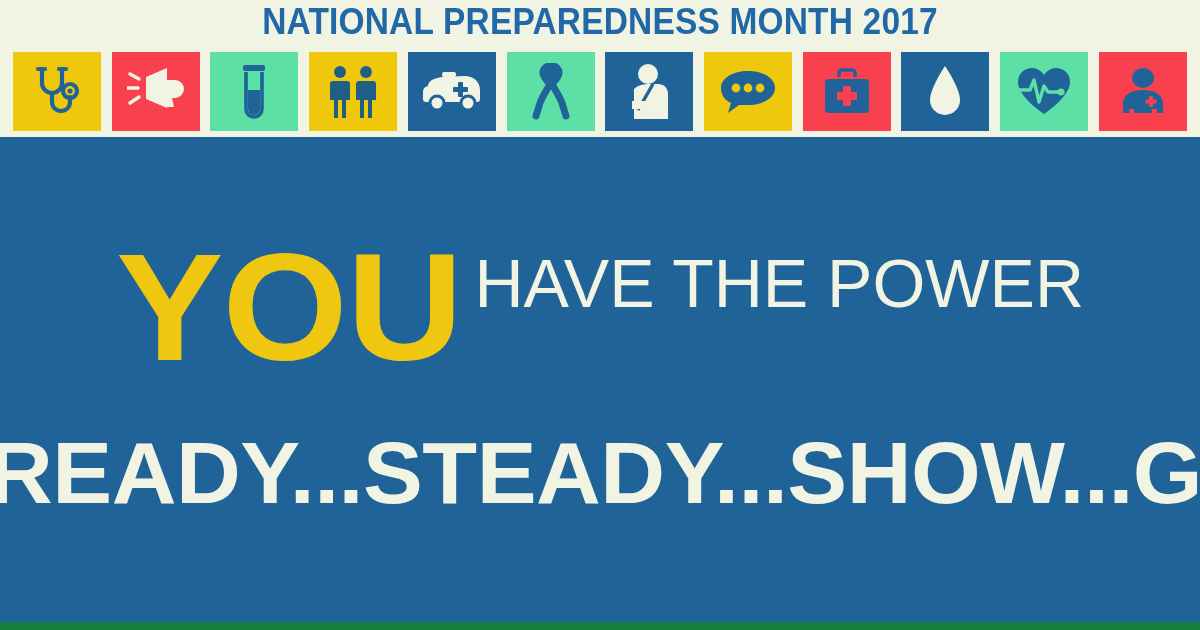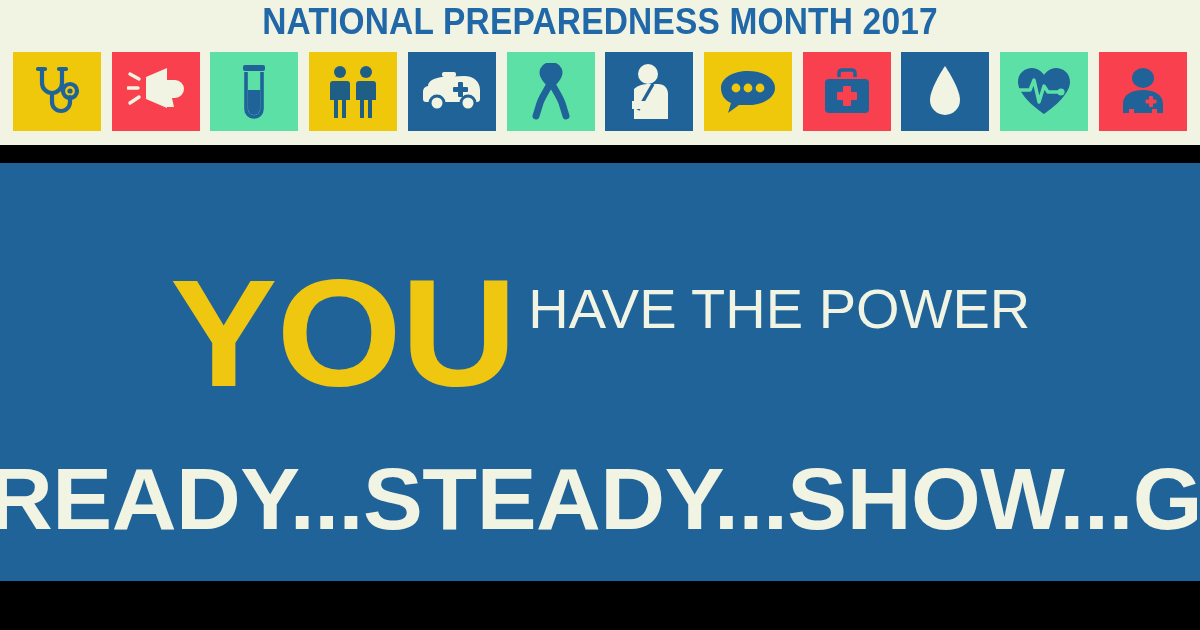--- a/index.html
+++ b/index.html
@@ -10,21 +10,21 @@
     width: 1200px;
     height: 630px;
     overflow: hidden;
     font-family: "Liberation Sans", sans-serif;
     background: #1f6399;
   }
   #poster {
     position: relative;
     width: 1200px;
     height: 630px;
-    background: #000000;
+    background: #15803d;
   }
 
   
   .header-band {
     position: absolute;
     left: 0;
     top: 0;
     width: 1200px;
     height: 145px;
     background: #f1f4e2;
@@ -67,23 +67,23 @@
     flex: 0 0 88px;
   }
   .icon-tile svg {
     display: block;
   }
 
   
   .main-area {
     position: absolute;
     left: 0;
-    top: 163px;
-    width: 1200px;
-    height: 418px;
+    top: 137px;
+    width: 1200px;
+    height: 485px;
     background: #1f6399;
   }
 
   .headline {
     position: absolute;
     left: 0;
     top: 110px;
     width: 1200px;
     display: flex;
     align-items: flex-start;
@@ -98,21 +98,21 @@
     letter-spacing: -1px;
     transform: scaleX(1.06);
     transform-origin: 0 0;
     margin-right: 32px;
     white-space: nowrap;
   }
   .power-lines {
     color: #f1f4e2;
     font-family: "Liberation Sans Narrow", "Liberation Sans", sans-serif;
     font-weight: normal;
-    font-size: 56px;
+    font-size: 68px;
     line-height: 64px;
     letter-spacing: 0px;
     padding-top: 4px;
     white-space: nowrap;
   }
   .power-lines div {
     display: block;
   }
 
   .tagline {

